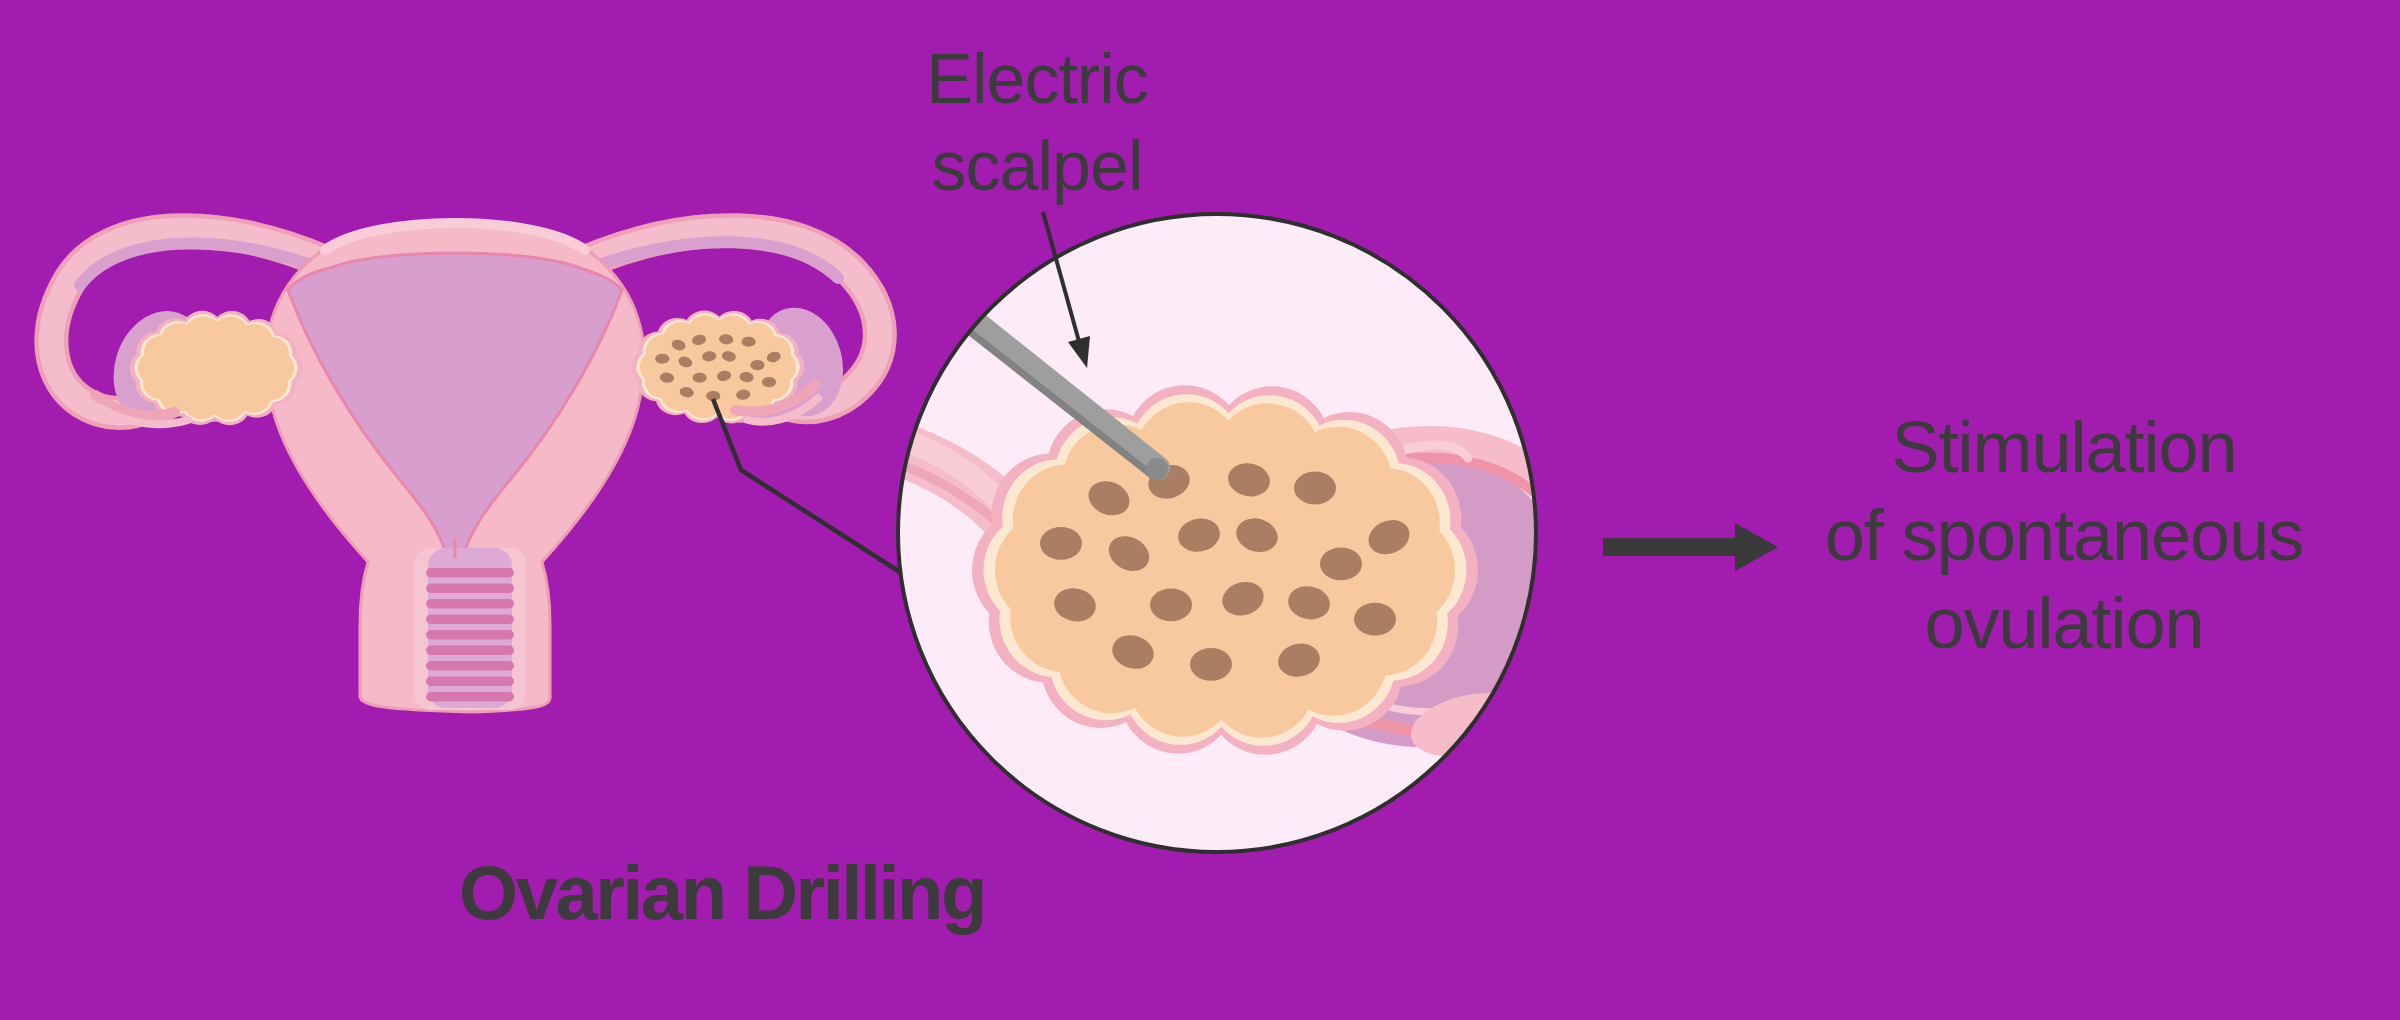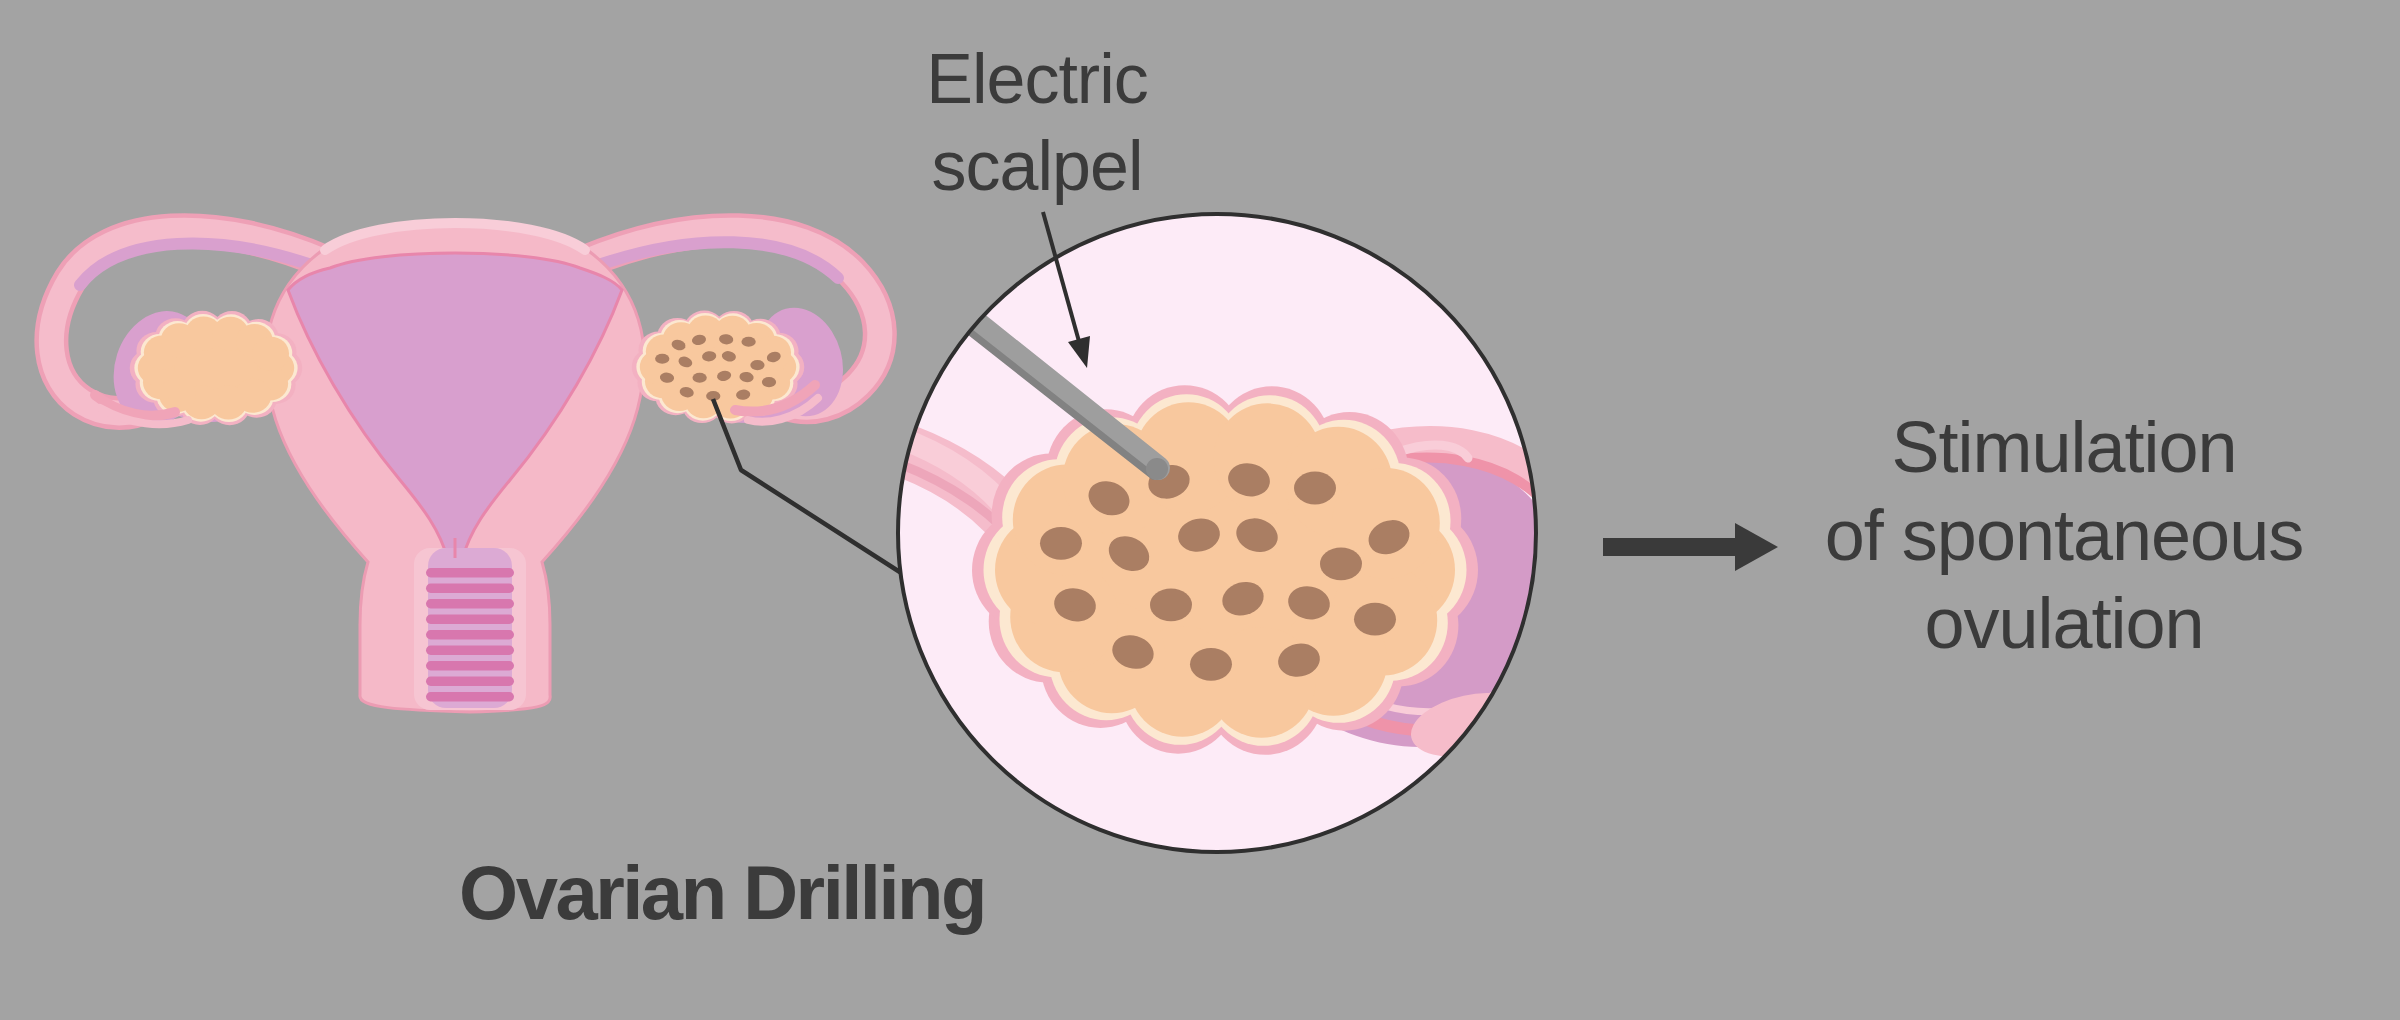--- a/index.html
+++ b/index.html
@@ -1,16 +1,16 @@
 <!DOCTYPE html>
 <html><head>
 <meta charset="utf-8">
 <style>
   html,body{margin:0;padding:0;background:#fce8f5;}
-  .stage{position:relative;width:2400px;height:1020px;background:#a3a3a3;overflow:hidden;}
+  .stage{position:relative;width:2400px;height:1020px;background:#a21caf;overflow:hidden;}
   svg{position:absolute;left:0;top:0;}
   text{font-family:"Liberation Sans",sans-serif;fill:#3b3b3b;}
   .lbl{font-size:70px;letter-spacing:-1px;}
   .result{font-size:72px;letter-spacing:-1px;}
   .title{font-size:76px;font-weight:700;letter-spacing:-2.5px;}
 </style>
 </head>
 <body>
 
 <div class="stage">

